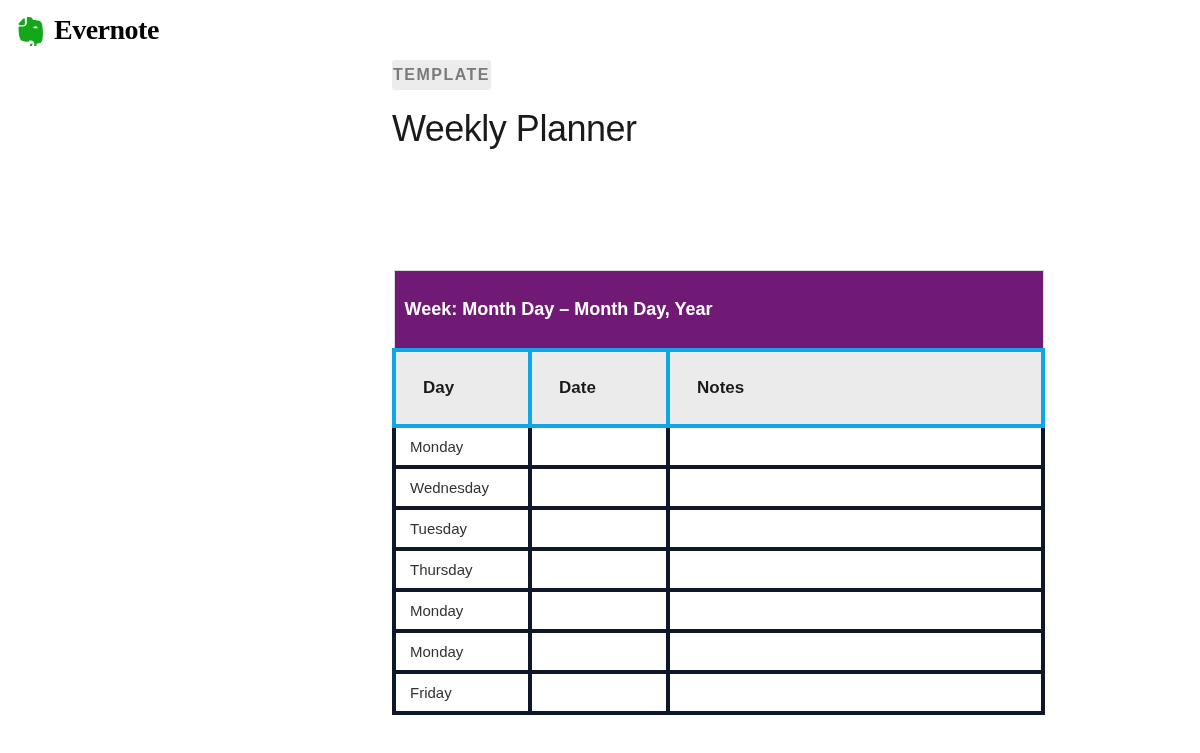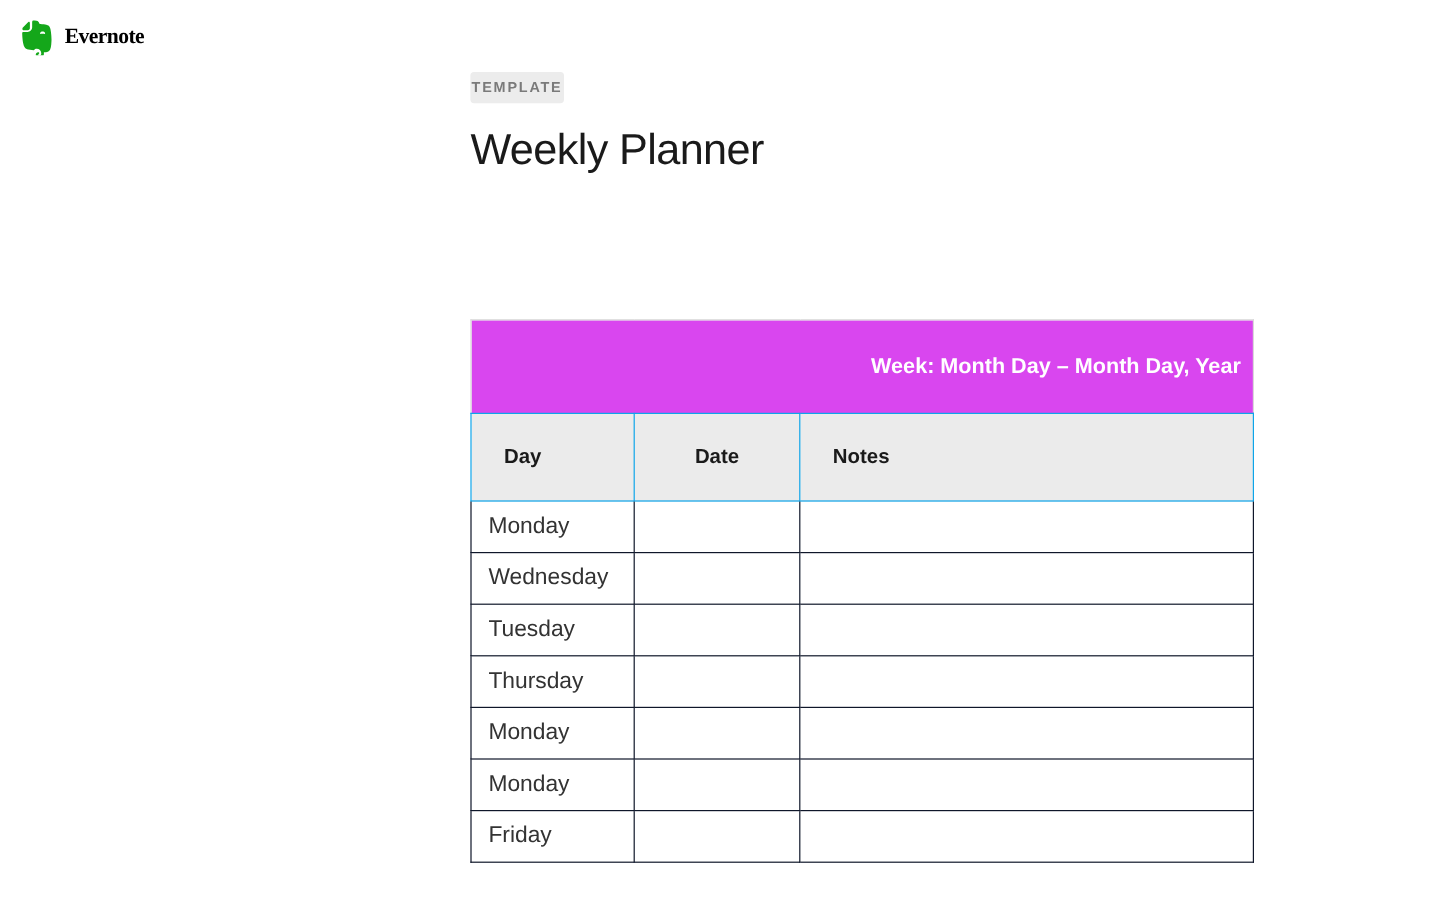--- a/index.html
+++ b/index.html
@@ -22,85 +22,84 @@
       align-items: center;
       gap: 8px;
     }
     .elephant-icon {
       width: 32px;
       height: 32px;
       display: inline-block;
     }
     .logo-text {
       font-family: Georgia, "Times New Roman", serif;
-      font-size: 18px;
+      font-size: 28px;
       font-weight: 700;
       color: #000000;
       letter-spacing: -0.5px;
     }
     .content {
       position: absolute;
       left: 392px;
       top: 60px;
       width: 653px;
     }
     .template-badge {
       display: inline-block;
       background: #ececec;
       color: #7a7a7a;
-      font-size: 12px;
+      font-size: 16px;
       font-weight: 600;
       letter-spacing: 1.5px;
       padding: 6px 1px;
       border-radius: 3px;
       margin-bottom: 18px;
     }
     .page-title {
       font-size: 36px;
       font-weight: 500;
       color: #1a1a1a;
       margin-bottom: 120px;
       letter-spacing: -0.5px;
     }
     .planner-table {
       width: 100%;
       border-collapse: collapse;
       border: 1px solid #d9d9d9;
     }
     .table-title-row td {
-      background: #d946ef;
+      background: #701a75;
       color: #ffffff;
-      text-align: right;
+      text-align: left;
       font-size: 18px;
       font-weight: 700;
       padding: 28px 10px;
       border: none;
     }
     .table-header-row th {
       background: #ebebeb;
       color: #1a1a1a;
       font-size: 17px;
       font-weight: 700;
       text-align: left;
       padding: 26px 27px;
-      border: 1px solid #0ea5e9;
+      border: 4px solid #0ea5e9;
     }
     .table-header-row th.col-day {
       width: 136px;
     }
     .table-header-row th.col-date {
       width: 138px;
-      text-align: center;
     }
     .table-body-row td {
       background: #ffffff;
       color: #333333;
-      font-size: 19px;
+      font-size: 15px;
       padding: 10px 14px;
-      border: 1px solid #0f172a;
+      border: 4px solid #0f172a;
       height: 39px;
     }
     .bottom-rule {
       border: none;
       border-top: 1px solid #d9d9d9;
       margin-top: 54px;
     }
   </style>
 </head>
 <body>

